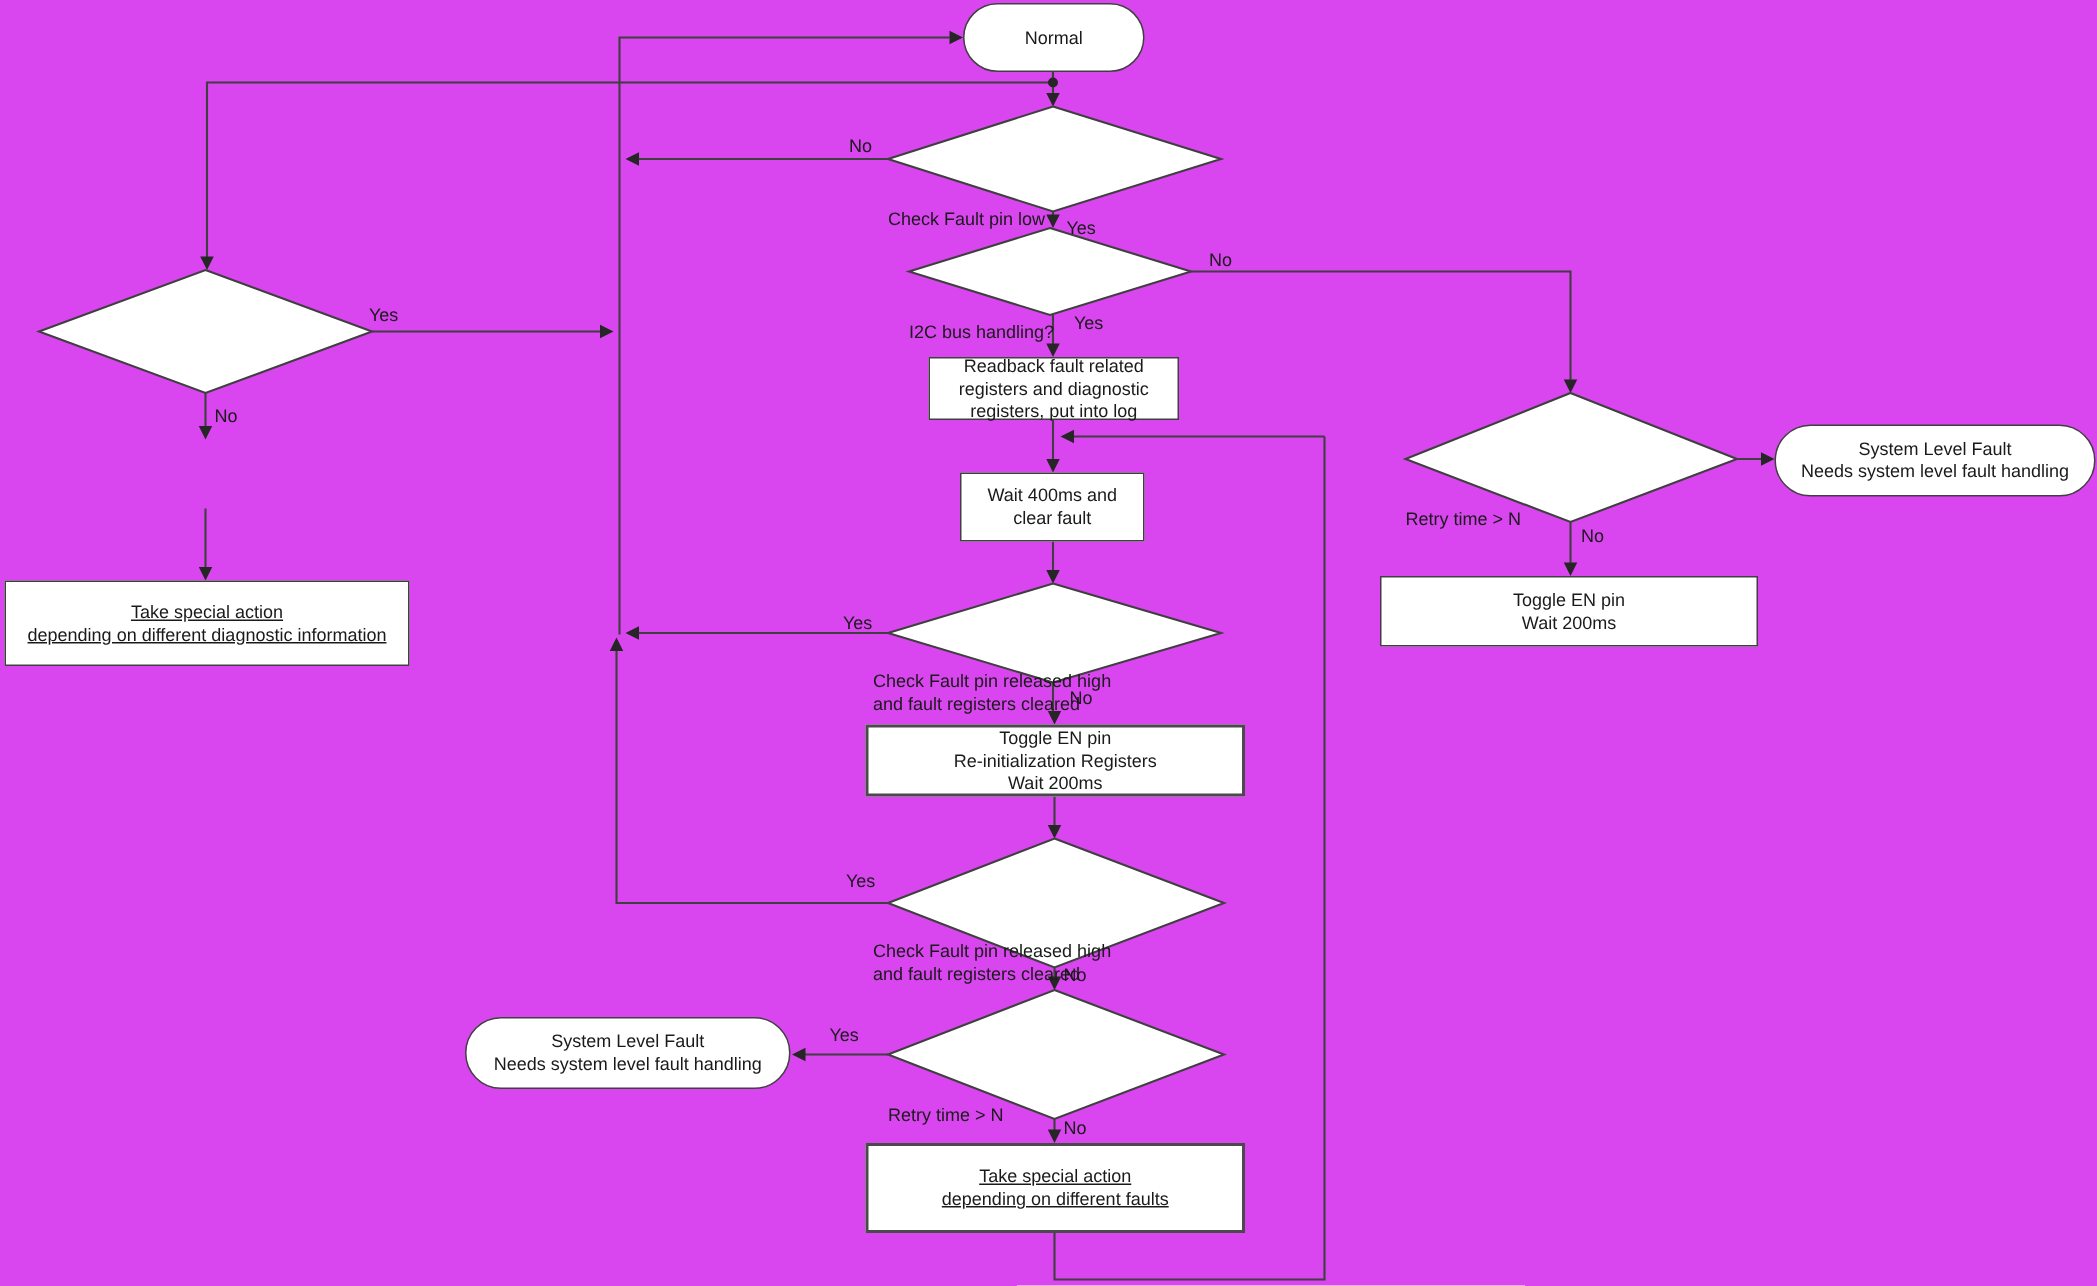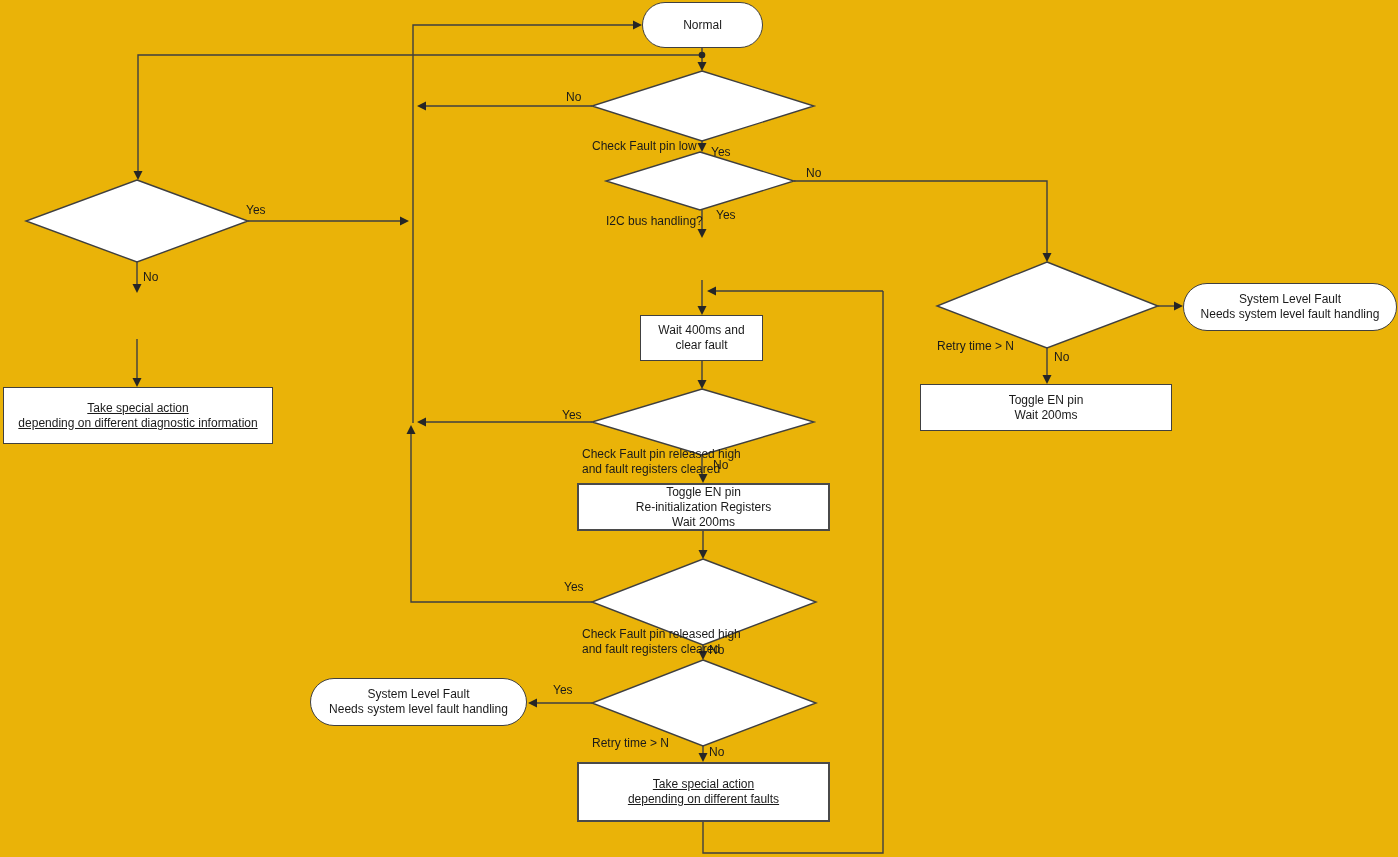--- a/index.html
+++ b/index.html
@@ -1,17 +1,17 @@
 <!DOCTYPE html>
 <html><head>
 <meta charset="utf-8">
 <style>
   html,body{margin:0;padding:0;background:#fff;}
   body{font-family:"Liberation Sans", sans-serif;font-size:12px;color:#1a1a1a;}
-  .canvas{position:relative;width:1398px;height:857px;background:#eab308;overflow:hidden;}
+  .canvas{position:relative;width:1398px;height:857px;background:#d946ef;overflow:hidden;}
   svg.layer{position:absolute;left:0;top:0;}
   .node{position:absolute;background:#ffffff;border:1.4px solid #404040;box-sizing:border-box;
         display:flex;align-items:center;justify-content:center;text-align:center;
         white-space:pre-line;line-height:15px;}
   .stadium{border-radius:24px;}
   .thick{border-width:2px;border-color:#4a4a4a;}
   .underline{text-decoration:underline;text-align:center;}
   .dlabel{position:absolute;white-space:pre-line;line-height:15px;margin-top:40px;}
   .elabel{position:absolute;line-height:14px;}
 </style>
@@ -82,20 +82,25 @@
       <polygon points="703,660 816,703 703,746 592,703"></polygon>
       <polygon points="137,180 248,221 137,262 26,221"></polygon>
       <polygon points="1047,262 1158,306 1047,348 937,306"></polygon>
     </g>
   </svg>
 
   <div class="node stadium" style="left:642px;top:2px;width:121px;height:46px;border-radius:23px;">
     <span>Normal</span>
   </div>
 
+  <div class="node" style="left:619px;top:238px;width:167px;height:42px;">
+    <span>Readback fault related
+registers and diagnostic
+registers, put into log</span>
+  </div>
 
   <div class="node" style="left:640px;top:315px;width:123px;height:46px;">
     <span>Wait 400ms and
 clear fault</span>
   </div>
 
   <div class="node thick" style="left:577px;top:483px;width:253px;height:48px;">
     <span>Toggle EN pin
 Re-initialization Registers
 Wait 200ms</span>

